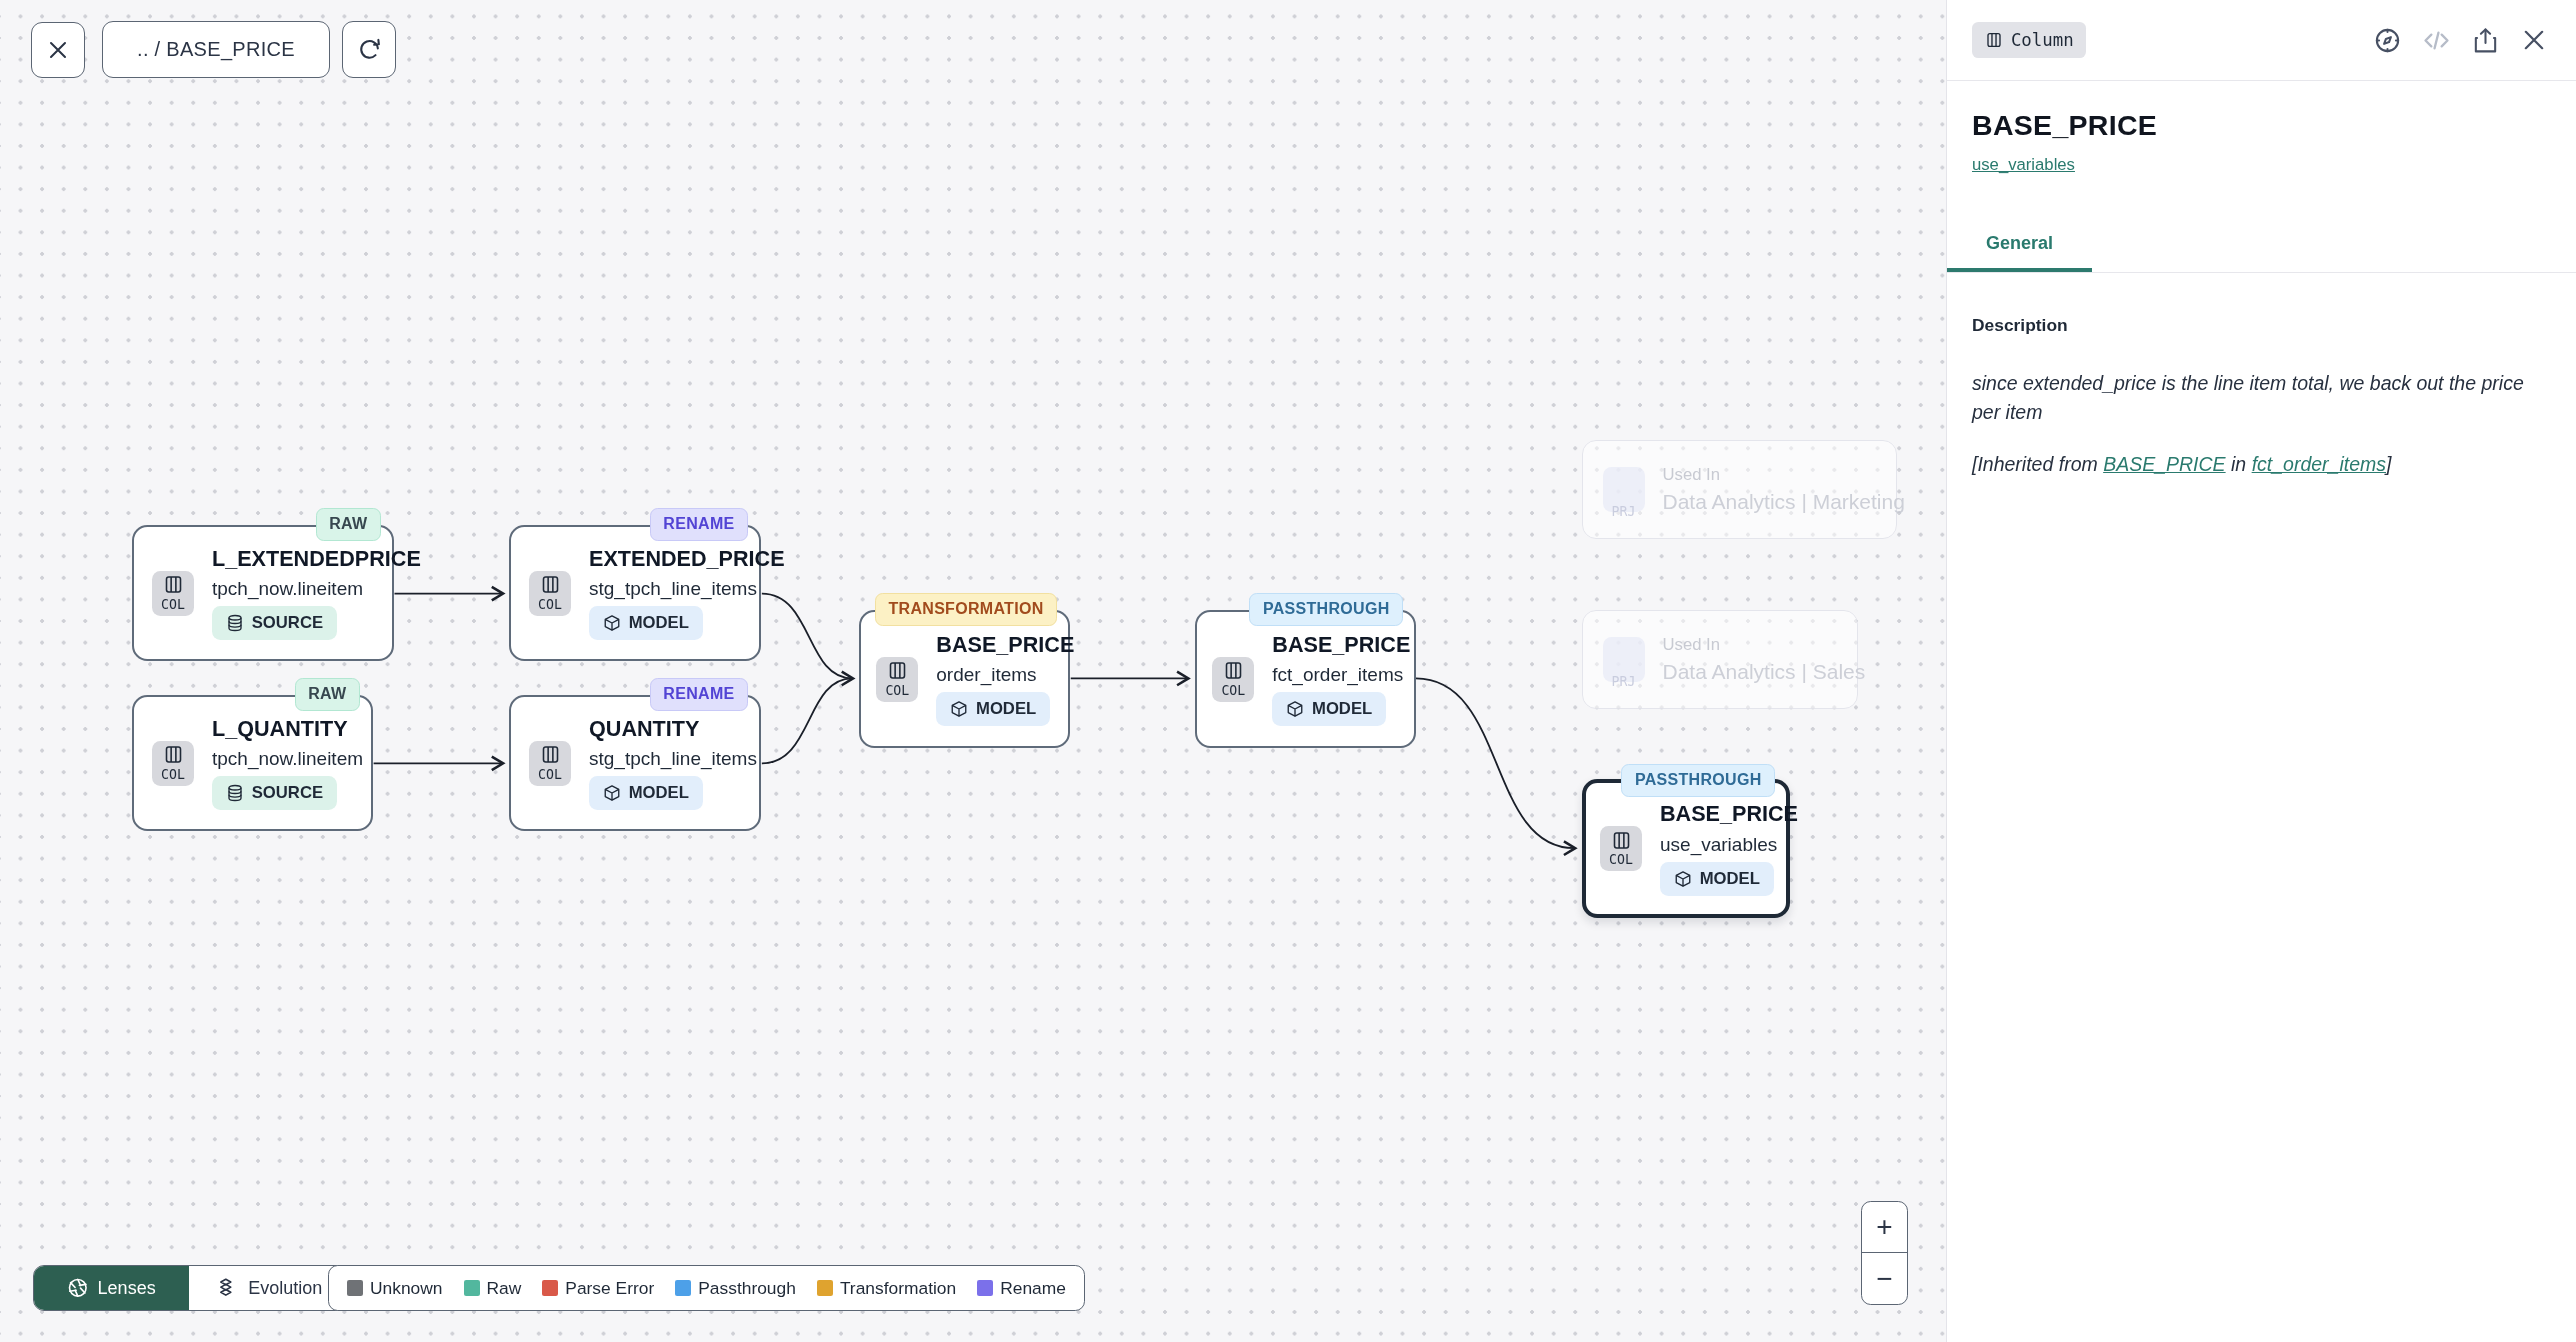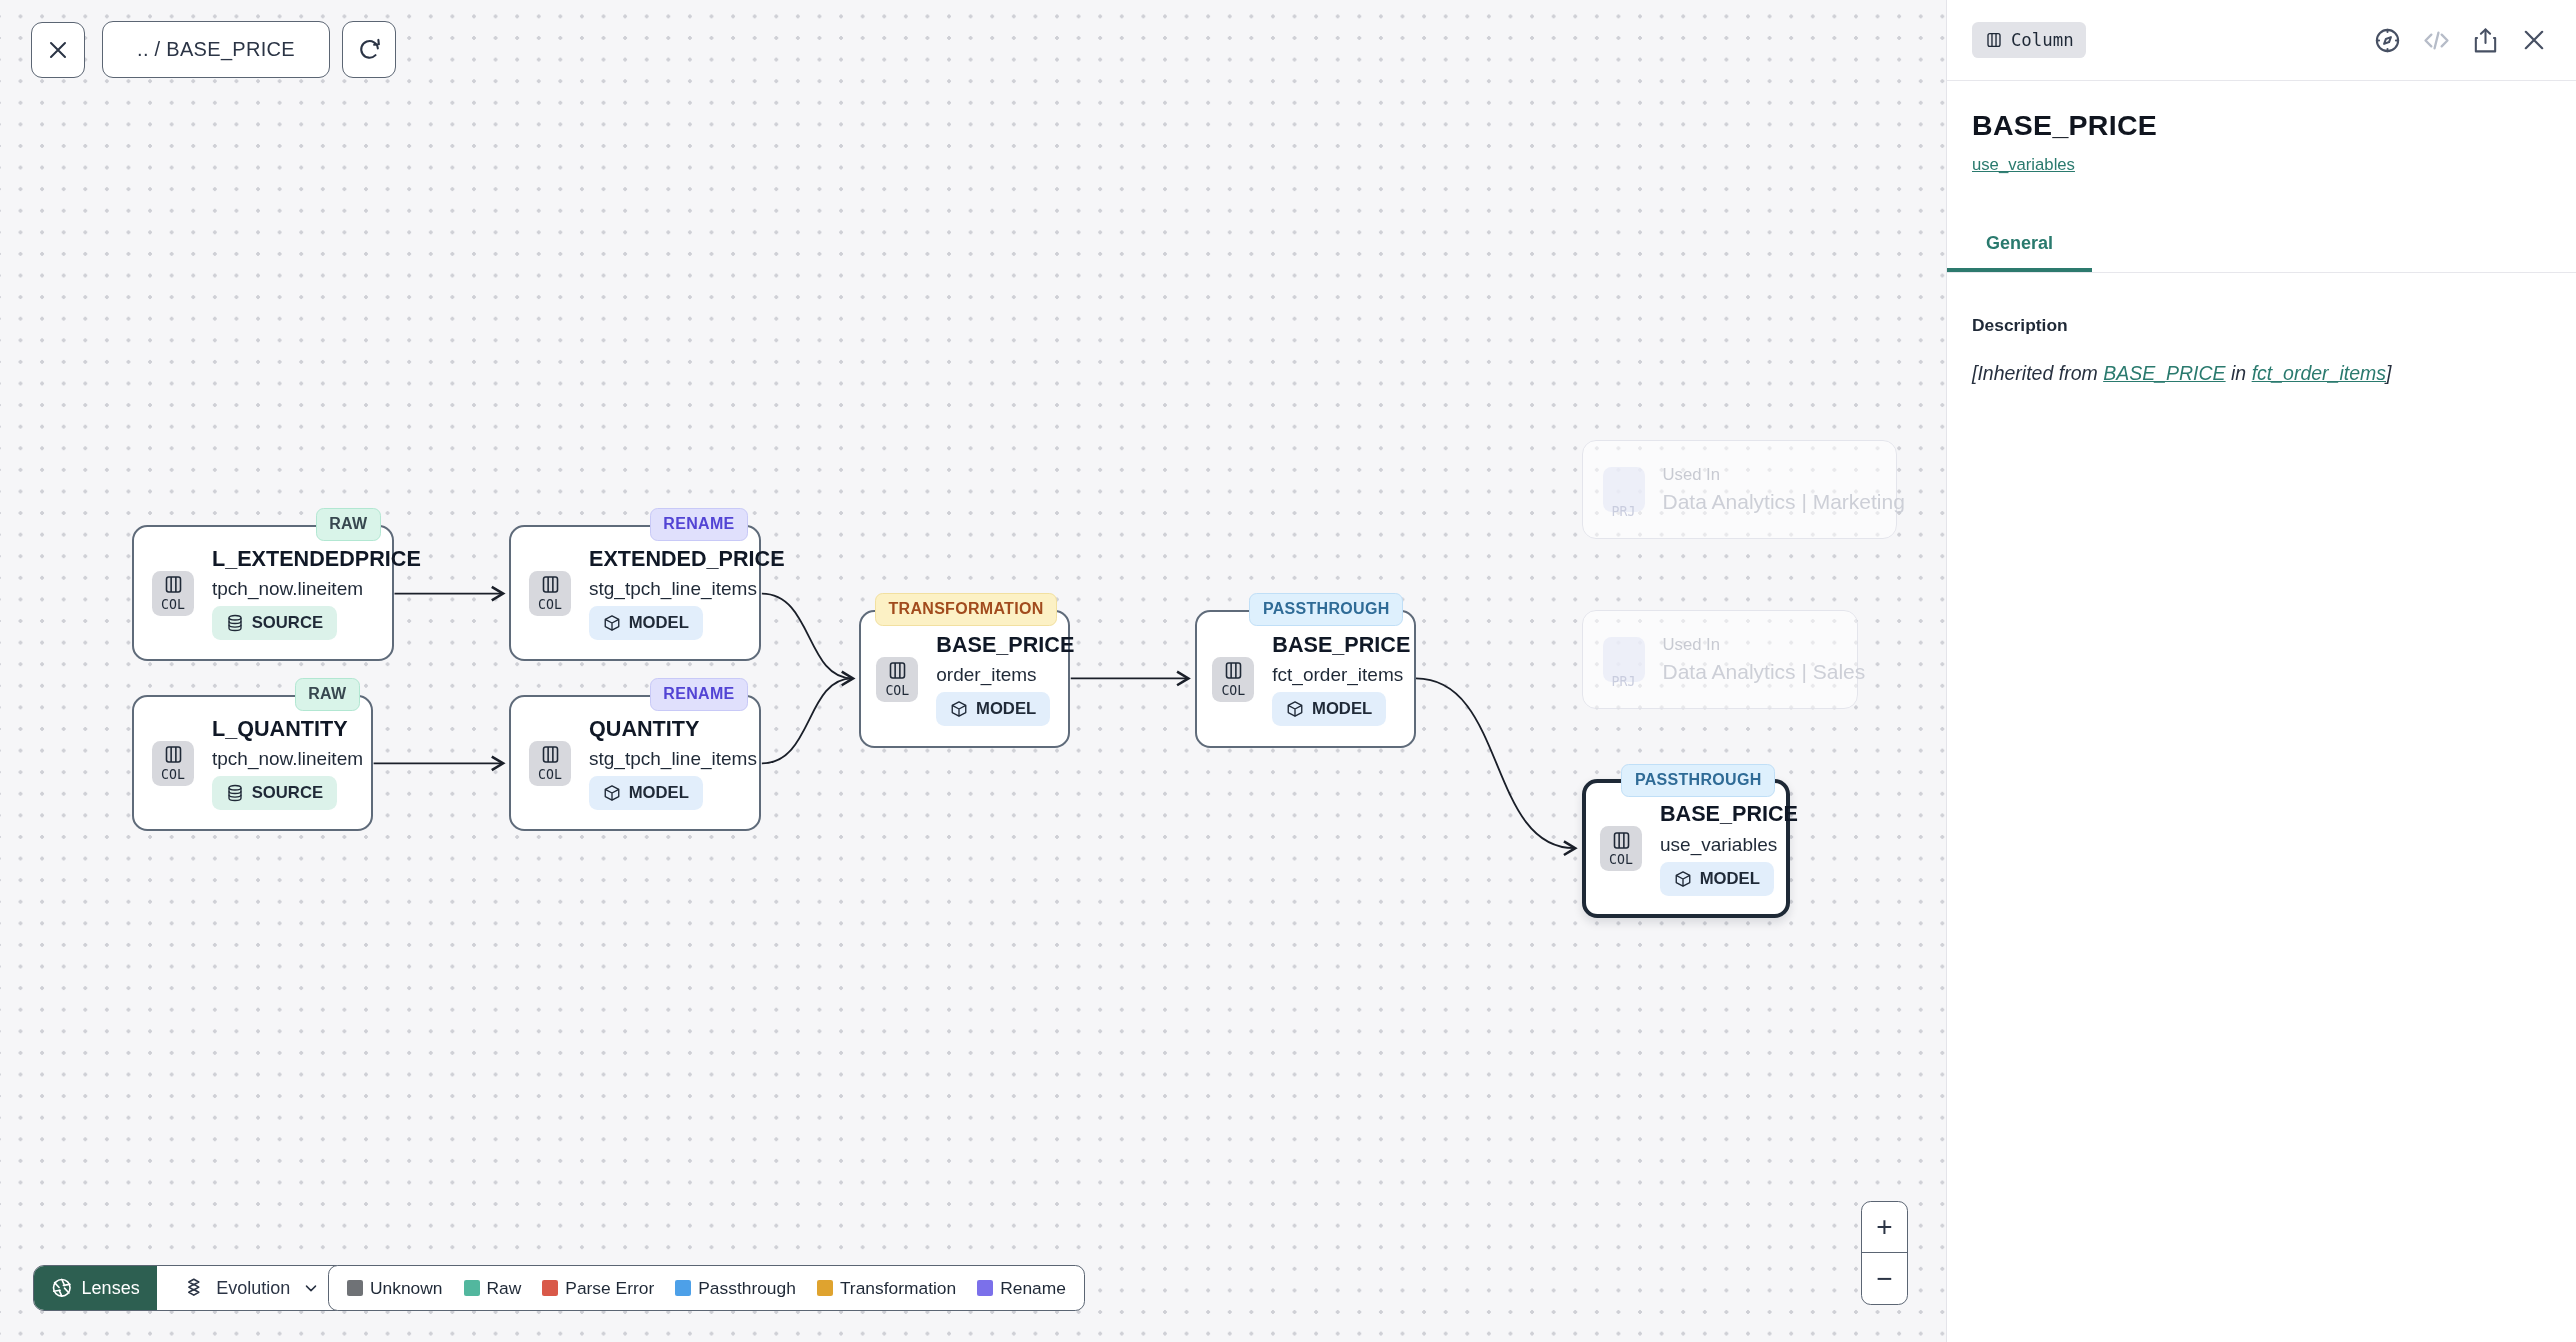--- a/index.html
+++ b/index.html
@@ -81,21 +81,21 @@
   }
   #zoomer .zbtn { display:flex; align-items:center; justify-content:center; height:51px; font-size:28px; color:#2b3445; cursor:pointer; }
   #zoomer .zbtn:first-child { border-bottom:1.4px solid #5b6573; }
 
   
   #lenses-bar {
     position:absolute; left:33px; top:1265px; height:46px; z-index:5; display:flex;
     border-radius:11px; overflow:hidden; border:1.4px solid #5b6573; background:#fff;
   }
   .lenses-seg {
-    display:flex; align-items:center; gap:9px; padding:0 17px; background:#2d5f51; color:#fff;
+    display:flex; align-items:center; gap:9px; padding:0 33px; background:#2d5f51; color:#fff;
     font-size:18px; cursor:pointer;
   }
   .evo-seg {
     display:flex; align-items:center; gap:12px; padding:0 26px; background:#fff; color:#2b3445;
     font-size:18px; cursor:pointer;
   }
   #legend-box {
     position:absolute; left:328px; top:1265px; height:46px; z-index:5; display:flex; align-items:center;
     gap:21px; padding:0 18px; background:#fff; border:1.4px solid #5b6573; border-radius:9.7px;
   }
@@ -452,16 +452,17 @@
     </div>
 
     <h1 id="panel-title">BASE_PRICE</h1>
     <a id="panel-link">use_variables</a>
 
     <div id="tabs">
       <div class="tab">General</div>
     </div>
 
     <div id="desc-label">Description</div>
+    <p id="desc-body">since extended_price is the line item total, we back out the price per item</p>
     <p id="inherited"><span>[Inherited from </span><a>BASE_PRICE</a><span> in </span><a>fct_order_items</a><span>]</span></p>
   </div>
 </div>
 
 
 </body></html>

